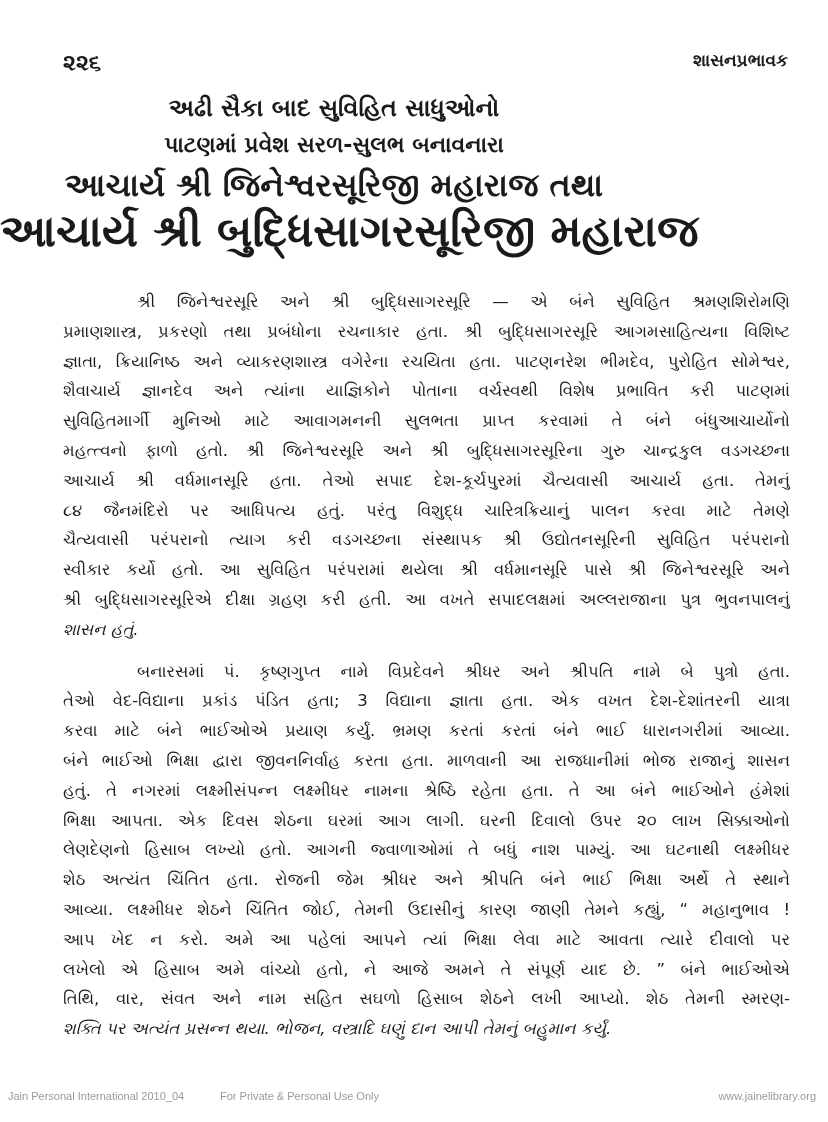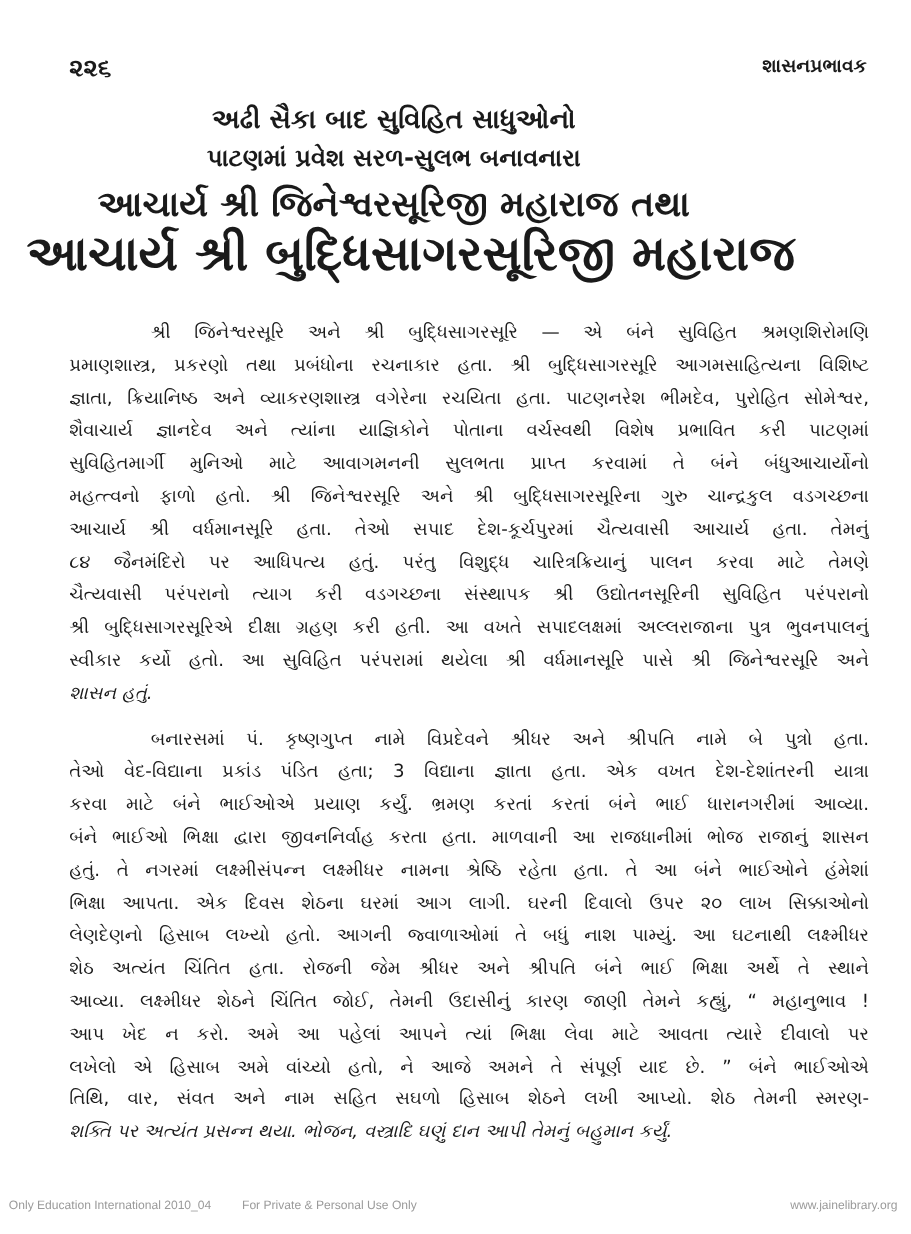--- a/index.html
+++ b/index.html
@@ -1,20 +1,20 @@
 <!DOCTYPE html>
 <html><head>
 <meta charset="utf-8">
 <style>
   html, body { margin: 0; padding: 0; background: #ffffff; }
   body { width: 828px; height: 1122px; position: relative; overflow: hidden;
          font-family: "DejaVu Sans", sans-serif; color: #1a1a1a; }
   .page-number { position: absolute; left: 63px; top: 50px; font-size: 22px; font-weight: bold; }
   .running-head { position: absolute; right: 40px; top: 50px; font-size: 17px; font-weight: bold; }
-  .title-block { position: absolute; left: 0; width: 668px; top: 90px; text-align: center; margin-left: 24px; }
+  .title-block { position: absolute; left: 0; width: 668px; top: 90px; text-align: center; }
   .title-line { display: block; white-space: nowrap; }
   .t1 { font-size: 24px; line-height: 36px; font-weight: bold; }
   .t2 { font-size: 22px; line-height: 34px; font-weight: bold; margin-top: 2px; }
   .t3 { font-size: 32px; line-height: 46px; font-weight: bold; }
   .t4 { font-size: 44px; line-height: 46px; font-weight: bold; }
   .body-text { position: absolute; left: 63px; width: 727px; top: 242px; margin-top: 45px; }
   .para { margin: 0; font-size: 16.5px; line-height: 29.8px; text-align: justify; text-align-last: left; }
   .para .line { display: block; white-space: nowrap; overflow: hidden; text-align: justify; text-align-last: justify; }
   .para .line.last { text-align-last: left; font-style: italic; }
   .para .line.indent { padding-left: 74px; }
@@ -42,38 +42,38 @@
   <p class="para">
     <span class="line indent">શ્રી જિનેશ્વરસૂરિ અને શ્રી બુદ્ધિસાગરસૂરિ — એ બંને સુવિહિત શ્રમણશિરોમણિ</span>
     <span class="line">પ્રમાણશાસ્ત્ર, પ્રકરણો તથા પ્રબંધોના રચનાકાર હતા. શ્રી બુદ્ધિસાગરસૂરિ આગમસાહિત્યના વિશિષ્ટ</span>
     <span class="line">જ્ઞાતા, ક્રિયાનિષ્ઠ અને વ્યાકરણશાસ્ત્ર વગેરેના રચયિતા હતા. પાટણનરેશ ભીમદેવ, પુરોહિત સોમેશ્વર,</span>
     <span class="line">શૈવાચાર્ય જ્ઞાનદેવ અને ત્યાંના યાજ્ઞિકોને પોતાના વર્ચસ્વથી વિશેષ પ્રભાવિત કરી પાટણમાં</span>
     <span class="line">સુવિહિતમાર્ગી મુનિઓ માટે આવાગમનની સુલભતા પ્રાપ્ત કરવામાં તે બંને બંધુઆચાર્યોનો</span>
     <span class="line">મહત્ત્વનો ફાળો હતો. શ્રી જિનેશ્વરસૂરિ અને શ્રી બુદ્ધિસાગરસૂરિના ગુરુ ચાન્દ્રકુલ વડગચ્છના</span>
     <span class="line">આચાર્ય શ્રી વર્ધમાનસૂરિ હતા. તેઓ સપાદ દેશ-કૂર્ચપુરમાં ચૈત્યવાસી આચાર્ય હતા. તેમનું</span>
     <span class="line">૮૪ જૈનમંદિરો પર આધિપત્ય હતું. પરંતુ વિશુદ્ધ ચારિત્રક્રિયાનું પાલન કરવા માટે તેમણે</span>
     <span class="line">ચૈત્યવાસી પરંપરાનો ત્યાગ કરી વડગચ્છના સંસ્થાપક શ્રી ઉદ્યોતનસૂરિની સુવિહિત પરંપરાનો</span>
+    <span class="line">સ્વીકાર કર્યો હતો. આ સુવિહિત પરંપરામાં થયેલા શ્રી વર્ધમાનસૂરિ પાસે શ્રી જિનેશ્વરસૂરિ અને</span>
     <span class="line">શ્રી બુદ્ધિસાગરસૂરિએ દીક્ષા ગ્રહણ કરી હતી. આ વખતે સપાદલક્ષમાં અલ્લરાજાના પુત્ર ભુવનપાલનું</span>
-    <span class="line">સ્વીકાર કર્યો હતો. આ સુવિહિત પરંપરામાં થયેલા શ્રી વર્ધમાનસૂરિ પાસે શ્રી જિનેશ્વરસૂરિ અને</span>
     <span class="line last">શાસન હતું.</span>
   </p>
   <p class="para">
     <span class="line indent">બનારસમાં પં. કૃષ્ણગુપ્ત નામે વિપ્રદેવને શ્રીધર અને શ્રીપતિ નામે બે પુત્રો હતા.</span>
     <span class="line">તેઓ વેદ-વિદ્યાના પ્રકાંડ પંડિત હતા; 3 વિદ્યાના જ્ઞાતા હતા. એક વખત દેશ-દેશાંતરની યાત્રા</span>
     <span class="line">કરવા માટે બંને ભાઈઓએ પ્રયાણ કર્યું. ભ્રમણ કરતાં કરતાં બંને ભાઈ ધારાનગરીમાં આવ્યા.</span>
     <span class="line">બંને ભાઈઓ ભિક્ષા દ્વારા જીવનનિર્વાહ કરતા હતા. માળવાની આ રાજધાનીમાં ભોજ રાજાનું શાસન</span>
     <span class="line">હતું. તે નગરમાં લક્ષ્મીસંપન્ન લક્ષ્મીધર નામના શ્રેષ્ઠિ રહેતા હતા. તે આ બંને ભાઈઓને હંમેશાં</span>
     <span class="line">ભિક્ષા આપતા. એક દિવસ શેઠના ઘરમાં આગ લાગી. ઘરની દિવાલો ઉપર ૨૦ લાખ સિક્કાઓનો</span>
     <span class="line">લેણદેણનો હિસાબ લખ્યો હતો. આગની જ્વાળાઓમાં તે બધું નાશ પામ્યું. આ ઘટનાથી લક્ષ્મીધર</span>
     <span class="line">શેઠ અત્યંત ચિંતિત હતા. રોજની જેમ શ્રીધર અને શ્રીપતિ બંને ભાઈ ભિક્ષા અર્થે તે સ્થાને</span>
     <span class="line">આવ્યા. લક્ષ્મીધર શેઠને ચિંતિત જોઈ, તેમની ઉદાસીનું કારણ જાણી તેમને કહ્યું, “ મહાનુભાવ !</span>
     <span class="line">આપ ખેદ ન કરો. અમે આ પહેલાં આપને ત્યાં ભિક્ષા લેવા માટે આવતા ત્યારે દીવાલો પર</span>
     <span class="line">લખેલો એ હિસાબ અમે વાંચ્યો હતો, ને આજે અમને તે સંપૂર્ણ યાદ છે. ” બંને ભાઈઓએ</span>
     <span class="line">તિથિ, વાર, સંવત અને નામ સહિત સઘળો હિસાબ શેઠને લખી આપ્યો. શેઠ તેમની સ્મરણ-</span>
     <span class="line last">શક્તિ પર અત્યંત પ્રસન્ન થયા. ભોજન, વસ્ત્રાદિ ઘણું દાન આપી તેમનું બહુમાન કર્યું.</span>
   </p>
 </div>
 
 <div class="footer">
-  <span class="f-left">Only Education International   2010_04</span>
+  <span class="f-left">Jain Personal International   2010_04</span>
   <span class="f-center">For Private &amp; Personal Use Only</span>
   <span class="f-right">www.jainelibrary.org</span>
 </div>
 
 </body></html>

